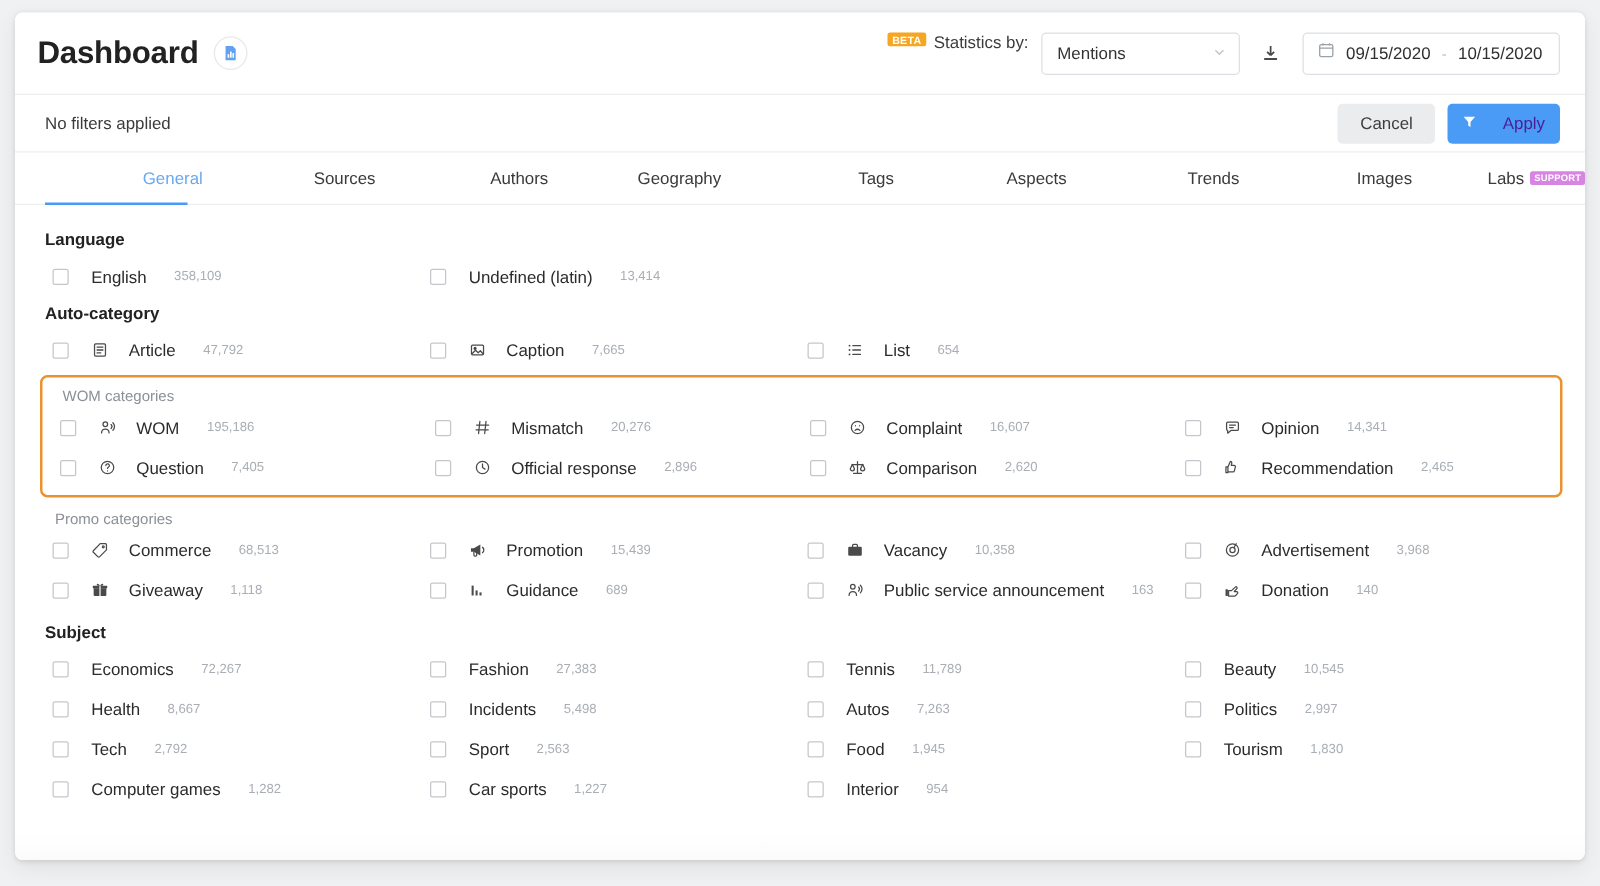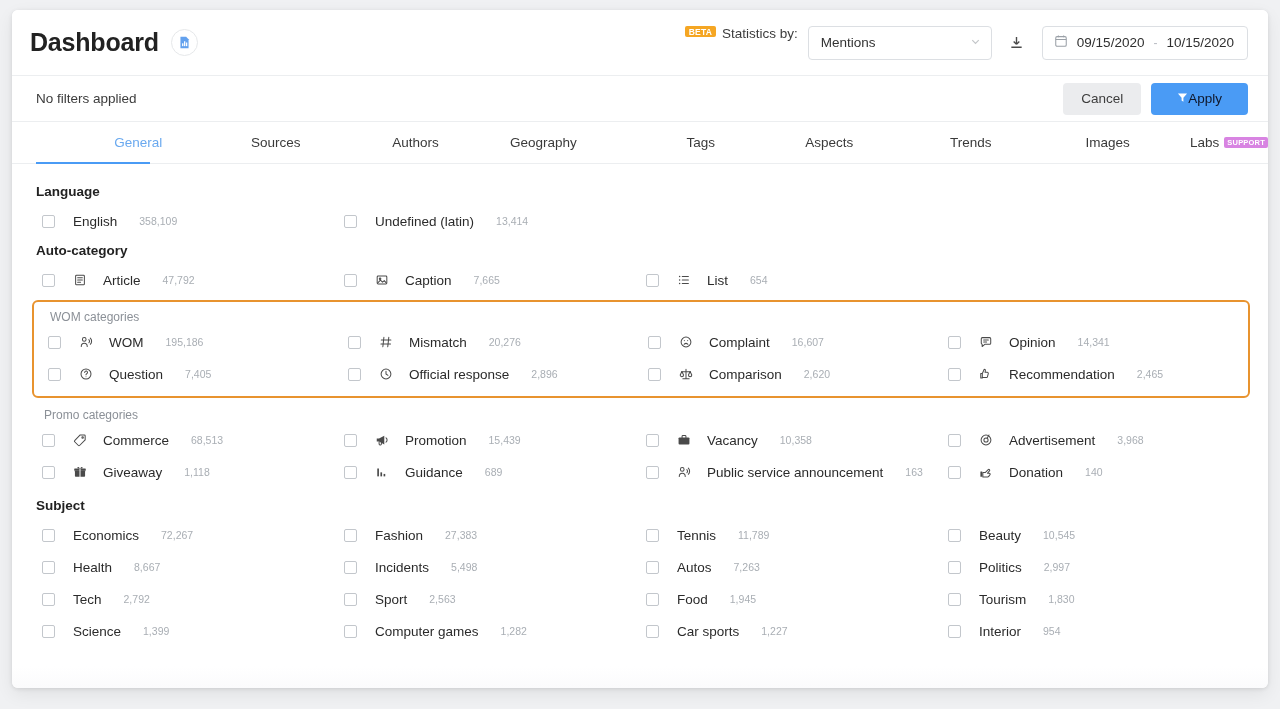--- a/index.html
+++ b/index.html
@@ -63,21 +63,21 @@
     border-radius: 2px;
     margin-right: 6px;
     line-height: 1;
   }
   .stats-label {
     font-size: 13.5px;
     color: #3c3c3c;
     margin-right: 10px;
   }
   .select-box {
-    width: 184px; height: 34px;
+    width: 159px; height: 34px;
     border: 1px solid #dcdfe3;
     border-radius: 4px;
     display: flex;
     align-items: center;
     padding: 0 10px 0 12px;
     font-size: 13.5px;
     color: #333;
     background: #fff;
   }
   .select-box .chev { margin-left: auto; opacity: .45; }
@@ -116,21 +116,21 @@
     border-radius: 4px;
     font-size: 13.5px;
     display: inline-flex;
     align-items: center;
     justify-content: center;
     cursor: pointer;
     border: none;
     font-family: inherit;
   }
   .btn-cancel { background: #ebecee; color: #3d3d3d; padding: 0 18px; }
-  .btn-apply  { background: #4a9bf5; color: #0f172a; padding: 0 26px; gap: 0; }
+  .btn-apply  { background: #4a9bf5; color: #4c1d95; padding: 0 12px; gap: 21px; }
 
   
   .tabs {
     height: 42px;
     flex: 0 0 42px;
     display: flex;
     border-bottom: 1px solid #eceef0;
     padding-left: 12px;
   }
   .tab {
@@ -631,25 +631,20 @@
           <span class="lbl">Food</span>
           <span class="cnt">1,945</span>
         </div>
         <div class="row-item">
           <span class="cb"></span>
           <span class="lbl">Tourism</span>
           <span class="cnt">1,830</span>
         </div>
         <div class="row-item">
           <span class="cb"></span>
-          <span class="lbl">Science</span>
-          <span class="cnt">1,399</span>
-        </div>
-        <div class="row-item">
-          <span class="cb"></span>
           <span class="lbl">Computer games</span>
           <span class="cnt">1,282</span>
         </div>
         <div class="row-item">
           <span class="cb"></span>
           <span class="lbl">Car sports</span>
           <span class="cnt">1,227</span>
         </div>
         <div class="row-item">
           <span class="cb"></span>

